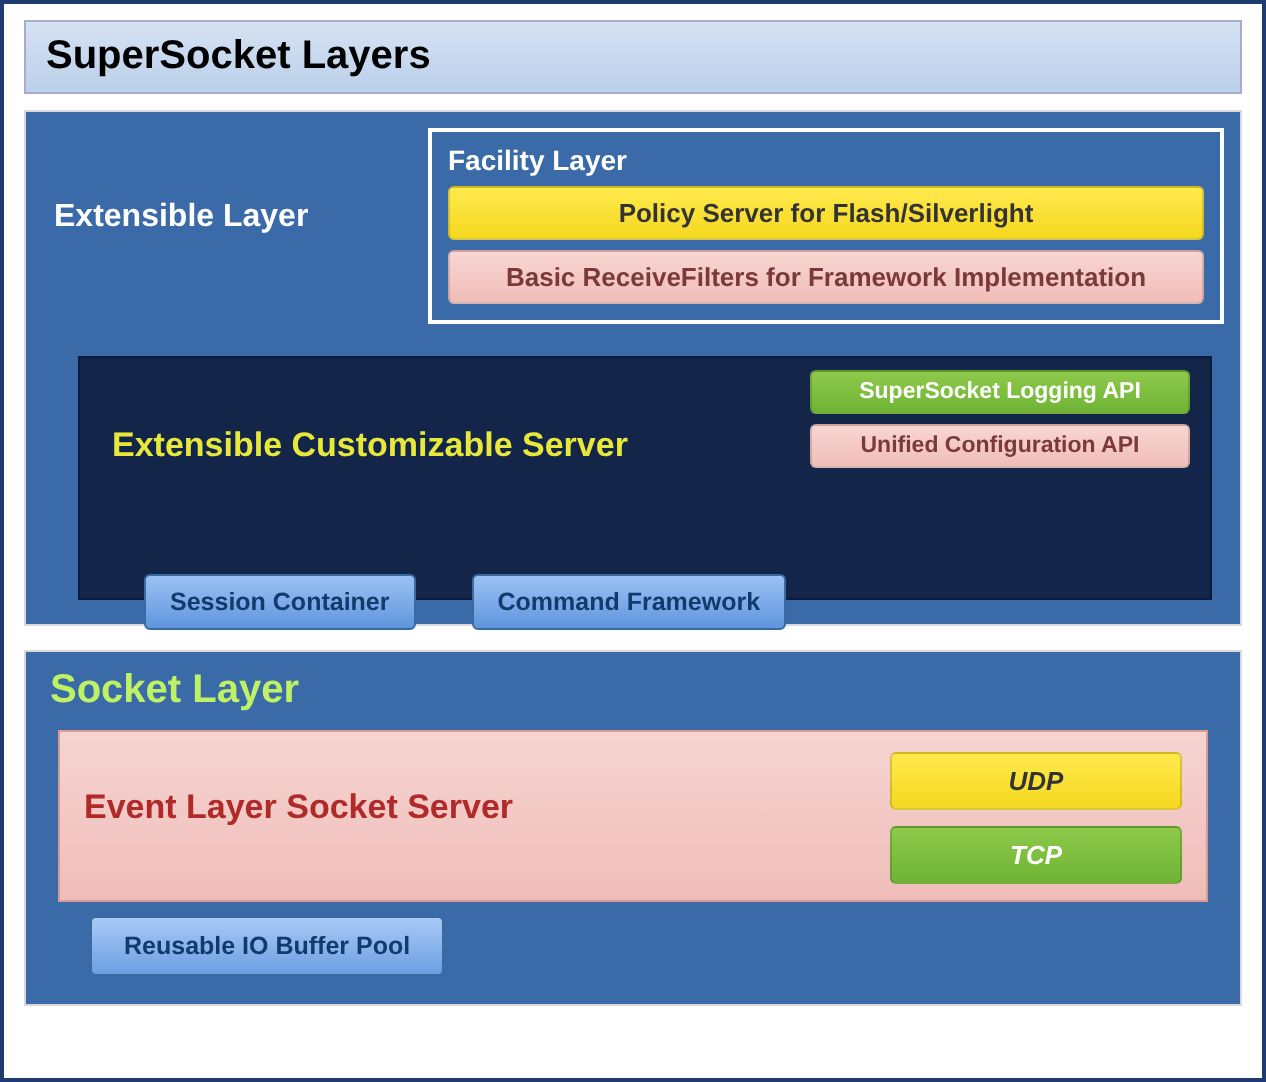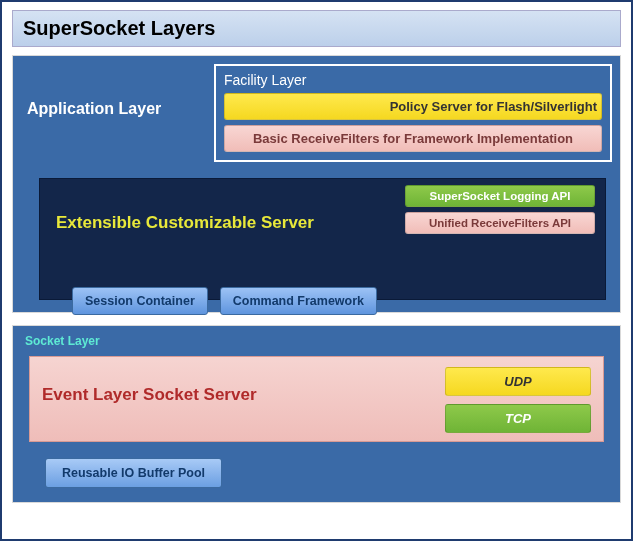--- a/index.html
+++ b/index.html
@@ -3,61 +3,61 @@
 <meta charset="utf-8">
 <style>
   * { box-sizing: border-box; margin: 0; padding: 0; }
   body { font-family: "Segoe UI", Arial, sans-serif; background: #fff; width: 633px; height: 541px; }
   .outer { border: 2px solid #1f3b6f; width: 633px; height: 541px; padding: 8px 10px; }
   .title { background: linear-gradient(#d5e2f3,#bcd0ea); padding: 6px 10px; font-size: 20px; font-weight: bold; color: #000; border: 1px solid #aac; margin-bottom: 8px; }
   .app-layer { background: #3a6aa7; border: 1px solid #d9d9d9; padding: 8px; color: #fff; position: relative; height: 258px; }
   .app-top { display: flex; gap: 8px; }
   .app-left { width: 185px; font-size: 16px; font-weight: bold; padding-top: 36px; padding-left: 6px; color: #fff; }
   .facility { flex: 1; background: #3a6aa7; border: 2px solid #fff; padding: 6px 8px 8px; }
-  .facility-title { color: #fff; font-weight: normal; font-size: 14px; margin-bottom: 4px; }
+  .facility-title { color: #fff; font-weight: bold; font-size: 14px; margin-bottom: 4px; }
   .fac-row { border-radius: 3px; text-align: center; font-size: 13px; font-weight: bold; padding: 5px 4px; margin-top: 5px; border: 1px solid rgba(0,0,0,.15); }
-  .yellow { background: linear-gradient(#ffe94d,#f5d820); color: #333; text-align: right; }
+  .yellow { background: linear-gradient(#ffe94d,#f5d820); color: #333; }
   .pink { background: linear-gradient(#f8d6d3,#f1bdb8); color: #7a3a3a; }
   .green { background: linear-gradient(#8ec94a,#6fb436); color: #fff; }
   .ext-app { position: absolute; left: 26px; right: 14px; top: 122px; height: 122px; background: #13264a; border: 1px solid #0a1a38; padding: 10px 10px 6px; }
   .ext-title { color: #e8e83a; font-weight: bold; font-size: 17px; padding-top: 24px; padding-left: 6px; }
   .api-col { position: absolute; right: 10px; top: 6px; width: 190px; }
   .api { border-radius: 3px; font-size: 11.5px; font-weight: bold; text-align: center; padding: 4px 4px; margin-bottom: 5px; border: 1px solid rgba(0,0,0,.15); }
   .blue-mid { background: linear-gradient(#9cbef0,#6fa0e0); color: #23426a; }
-  .sub-boxes { position: absolute; left: 32px; bottom: -16px; display: flex; gap: 12px; align-items: flex-end; }
+  .sub-boxes { position: absolute; left: 32px; bottom: -16px; display: flex; gap: 28px; align-items: flex-end; }
   .sub { background: linear-gradient(#9cc2f5,#5f95de); border: 1px solid #3b6aa0; border-radius: 3px; font-size: 12.5px; font-weight: bold; color: #123a6b; padding: 6px 12px; }
   .socket-layer { background: #3a6aa7; border: 1px solid #d9d9d9; margin-top: 12px; padding: 8px 10px 8px; position: relative; height: 178px; }
-  .socket-title { color: #5eead4; font-weight: bold; font-size: 12px; margin-bottom: 8px; margin-left: 2px; }
+  .socket-title { color: #bef264; font-weight: bold; font-size: 20px; margin-bottom: 8px; margin-left: 2px; }
   .evt { background: linear-gradient(#f6d4d1,#efbdb9); border: 1px solid #d89a94; height: 86px; margin: 0 6px; position: relative; padding: 10px 12px; }
   .evt-title { color: #b02a2a; font-weight: bold; font-size: 17px; padding-top: 18px; }
   .evt-right { position: absolute; right: 12px; top: 10px; width: 146px; }
   .evt-box { border-radius: 3px; text-align: center; font-weight: bold; font-size: 13px; padding: 6px 0; margin-bottom: 8px; border: 1px solid rgba(0,0,0,.15); font-style: italic; }
   .reusable { position: absolute; left: 32px; bottom: 14px; background: linear-gradient(#a8caf6,#6b9fe2); border: 1px solid #3b6aa0; border-radius: 3px; font-size: 12.5px; font-weight: bold; color: #123a6b; padding: 7px 16px; }
 </style>
 </head>
 <body>
 
 <div class="outer">
   <div class="title">SuperSocket Layers</div>
 
   <div class="app-layer">
     <div class="app-top">
-      <div class="app-left">Application Layer</div>
+      <div class="app-left">Extensible Layer</div>
       <div class="facility">
         <div class="facility-title">Facility Layer</div>
         <div class="fac-row yellow">Policy Server for Flash/Silverlight</div>
         <div class="fac-row pink">Basic ReceiveFilters for Framework Implementation</div>
       </div>
     </div>
 
     <div class="ext-app">
       <div class="ext-title">Extensible Customizable Server</div>
       <div class="api-col">
         <div class="api green">SuperSocket Logging API</div>
-        <div class="api pink">Unified ReceiveFilters API</div>
+        <div class="api pink">Unified Configuration API</div>
       </div>
       <div class="sub-boxes">
         <div class="sub">Session Container</div>
         <div class="sub">Command Framework</div>
       </div>
     </div>
   </div>
 
   <div class="socket-layer">
     <div class="socket-title">Socket Layer</div>

